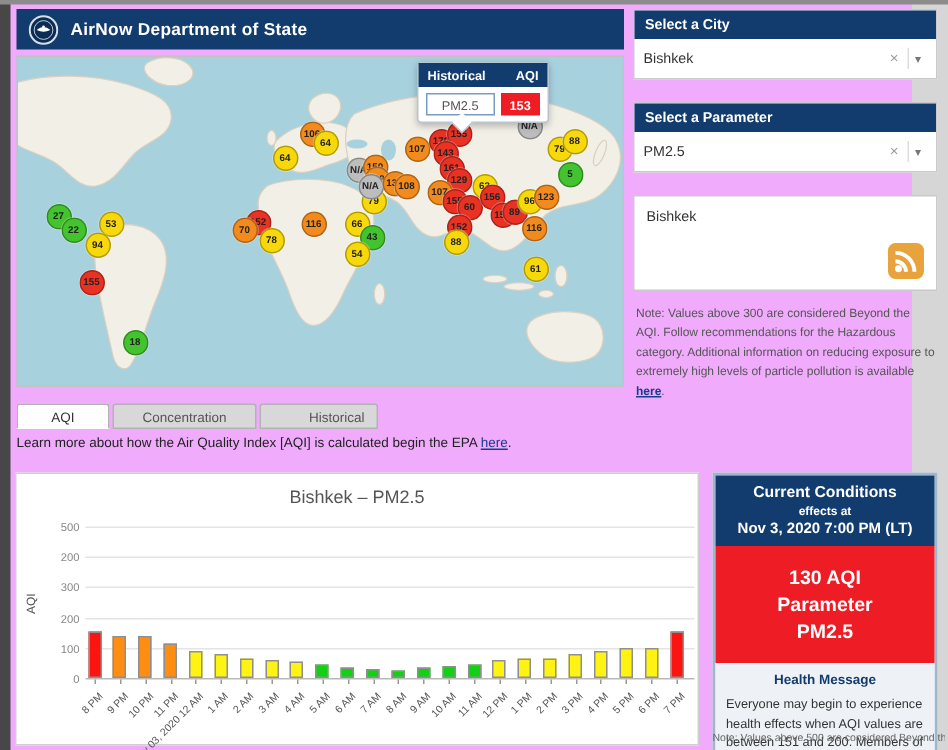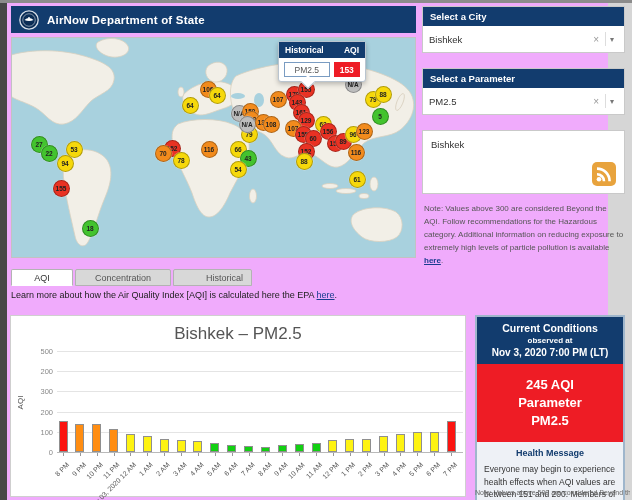--- a/index.html
+++ b/index.html
@@ -42,21 +42,21 @@
   .tab.active { background:#fff; color:#333; border-bottom-color:#fff; }
   #tab-aqi { width:62px; } #tab-conc { width:96px; } #tab-hist { width:79px;padding-left:24px; }
 
   #learn-more { position:absolute; left:11px; top:290px; font-size:9px; color:#222; }
   a.lnk { color:#1a3c8f; text-decoration:underline; cursor:pointer; }
   a.lnk.bold { font-weight:bold; }
 
   
   #chart-card { position:absolute; left:10px; top:315px; width:456px; height:182px; background:#fff;
     border:1px solid #cfcfcf; }
-  #chart-title { position:absolute; left:0; right:0; top:8px; text-align:center; font-size:17px; color:#555; }
+  #chart-title { position:absolute; left:0; right:0; top:8px; text-align:center; font-size:12px; color:#555; }
   #plot { position:absolute; left:0; top:0; width:456px; height:182px; }
   .gridline { position:absolute; left:46px; width:406px; height:1px; background:#e4e4e4; }
   .gridline.base { background:#b9b9b9; }
   .ytick { position:absolute; width:26px; text-align:right; font-size:7.5px; color:#888; left:16px; }
   #ylab { position:absolute; left:3px; top:82px; font-size:8px; color:#555; transform:rotate(-90deg); }
   .bar { position:absolute; width:9px; border:1px solid #8f8f8f; }
   .xtickmark { position:absolute; width:1px; height:3px; background:#999; }
   .xlab { position:absolute; font-size:7px; color:#555; white-space:nowrap;
     transform:rotate(-45deg); transform-origin:right top; }
 
@@ -191,21 +191,21 @@
       <div class="tt-pointer"></div>
     </div>
   </div>
 
   <div id="tabs">
     <div class="tab active" id="tab-aqi">AQI</div>
     <div class="tab" id="tab-conc">Concentration</div>
     <div class="tab" id="tab-hist">Historical</div>
   </div>
 
-  <div id="learn-more"><span>Learn more about how the Air Quality Index [AQI] is calculated here the EPA </span><a class="lnk">here</a><span>.</span></div>
+  <div id="learn-more"><span>Learn more about how the Air Quality Index [AQI] is calculated begin the EPA </span><a class="lnk">here</a><span>.</span></div>
 
   <div id="chart-card">
     <div id="chart-title">Bishkek – PM2.5</div>
     <div id="ylab">AQI</div>
     <div id="plot">
         <div class="gridline base" style="top: 136px;"></div>
         <div class="ytick" style="top: 132px;">0</div>
         <div class="gridline" style="top: 115.8px;"></div>
         <div class="ytick" style="top: 111.8px;">100</div>
         <div class="gridline" style="top: 95.6px;"></div>
@@ -287,25 +287,25 @@
         <div class="xlab" style="right: 30.86px; top: 145px;">6 PM</div>
         <div class="bar" style="left: 435.51px; top: 105px; height: 31px; background: rgb(251, 20, 16);"></div>
         <div class="xtickmark" style="left: 440.01px; top: 137px;"></div>
         <div class="xlab" style="right: 13.99px; top: 145px;">7 PM</div>
       </div>
   </div>
 
   <div id="cc-panel">
     <div id="cc-head">
       <div class="cc-title">Current Conditions</div>
-      <div class="cc-sub">observed at</div>
+      <div class="cc-sub">effects at</div>
       <div class="cc-time">Nov 3, 2020 7:00 PM (LT)</div>
     </div>
     <div id="cc-red">
-      <div>245 AQI</div>
+      <div>130 AQI</div>
       <div>Parameter</div>
       <div>PM2.5</div>
     </div>
     <div id="cc-health">
       <div class="hm-title">Health Message</div>
       <div class="hm-text">Everyone may begin to experience health effects when AQI values are between 151 and 200. Members of sensitive groups may experience more serious health effects.</div>
     </div>
   </div>
   <div id="cc-note">Note: Values above 500 are considered Beyond the</div>
 

